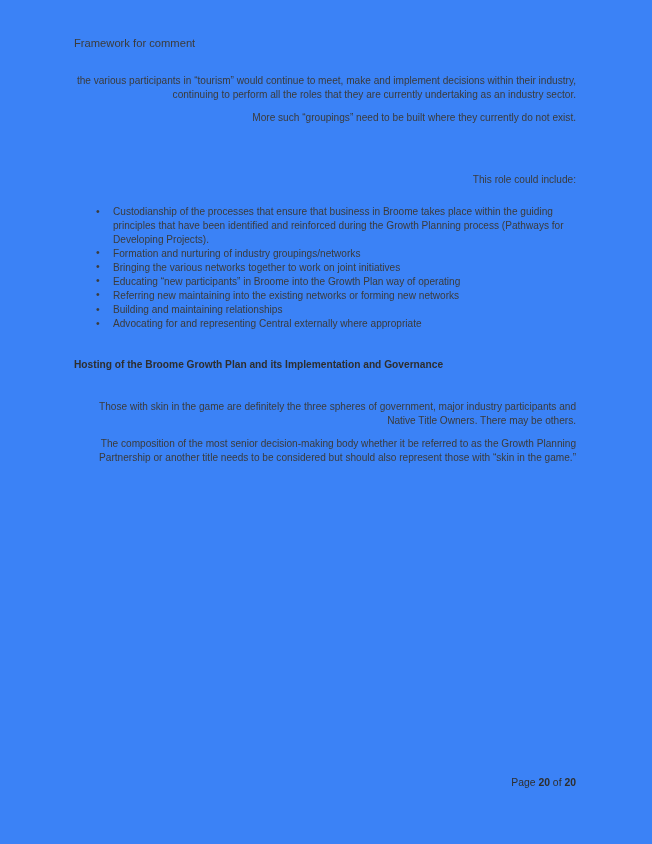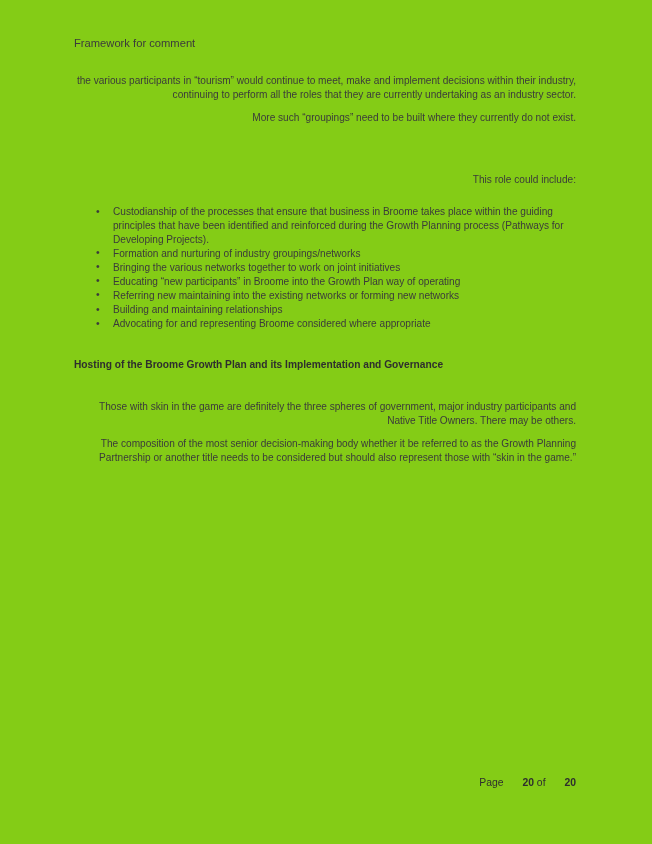--- a/index.html
+++ b/index.html
@@ -15,21 +15,21 @@
     color: #3b3b3b;
     -webkit-font-smoothing: antialiased;
   }
 
   .page {
     position: absolute;
     left: 0;
     top: 0;
     width: 652px;
     height: 844px;
-    background: #84cc16;
+    background: #3b82f6;
     overflow: hidden;
   }
 
   
   .doc-header {
     position: absolute;
     left: 74px;
     top: 36px;
     width: 502px;
     font-size: 11.2px;
@@ -95,21 +95,20 @@
     left: 74px;
     top: 776px;
     width: 502px;
     text-align: right;
     font-size: 10.4px;
     line-height: 14px;
     color: #2e2e2e;
   }
   .doc-footer .pg-num {
     font-weight: bold;
-    margin-left: 16px;
   }
   .doc-footer span { white-space: pre; }
 </style>
 </head>
 <body>
 
 <div class="page">
 
   <div class="doc-header">Framework for comment</div>
 
@@ -128,21 +127,21 @@
 
     <div class="spacer-sm"></div>
 
     <ul class="bullets">
       <li>Custodianship of the processes that ensure that business in Broome takes place within the guiding principles that have been identified and reinforced during the Growth Planning process (Pathways for Developing Projects).</li>
       <li>Formation and nurturing of industry groupings/networks</li>
       <li>Bringing the various networks together to work on joint initiatives</li>
       <li>Educating “new participants” in Broome into the Growth Plan way of operating</li>
       <li>Referring new maintaining into the existing networks or forming new networks</li>
       <li>Building and maintaining relationships</li>
-      <li>Advocating for and representing Broome considered where appropriate</li>
+      <li>Advocating for and representing Central externally where appropriate</li>
     </ul>
 
     <div class="spacer-xl"></div>
 
     <h2 class="section-heading">Hosting of the Broome Growth Plan and its Implementation and Governance</h2>
 
     <div class="spacer-xl"></div>
 
 
     <p class="para">Those with skin in the game are definitely the three spheres of government, major industry participants and Native Title Owners. There may be others.</p>

